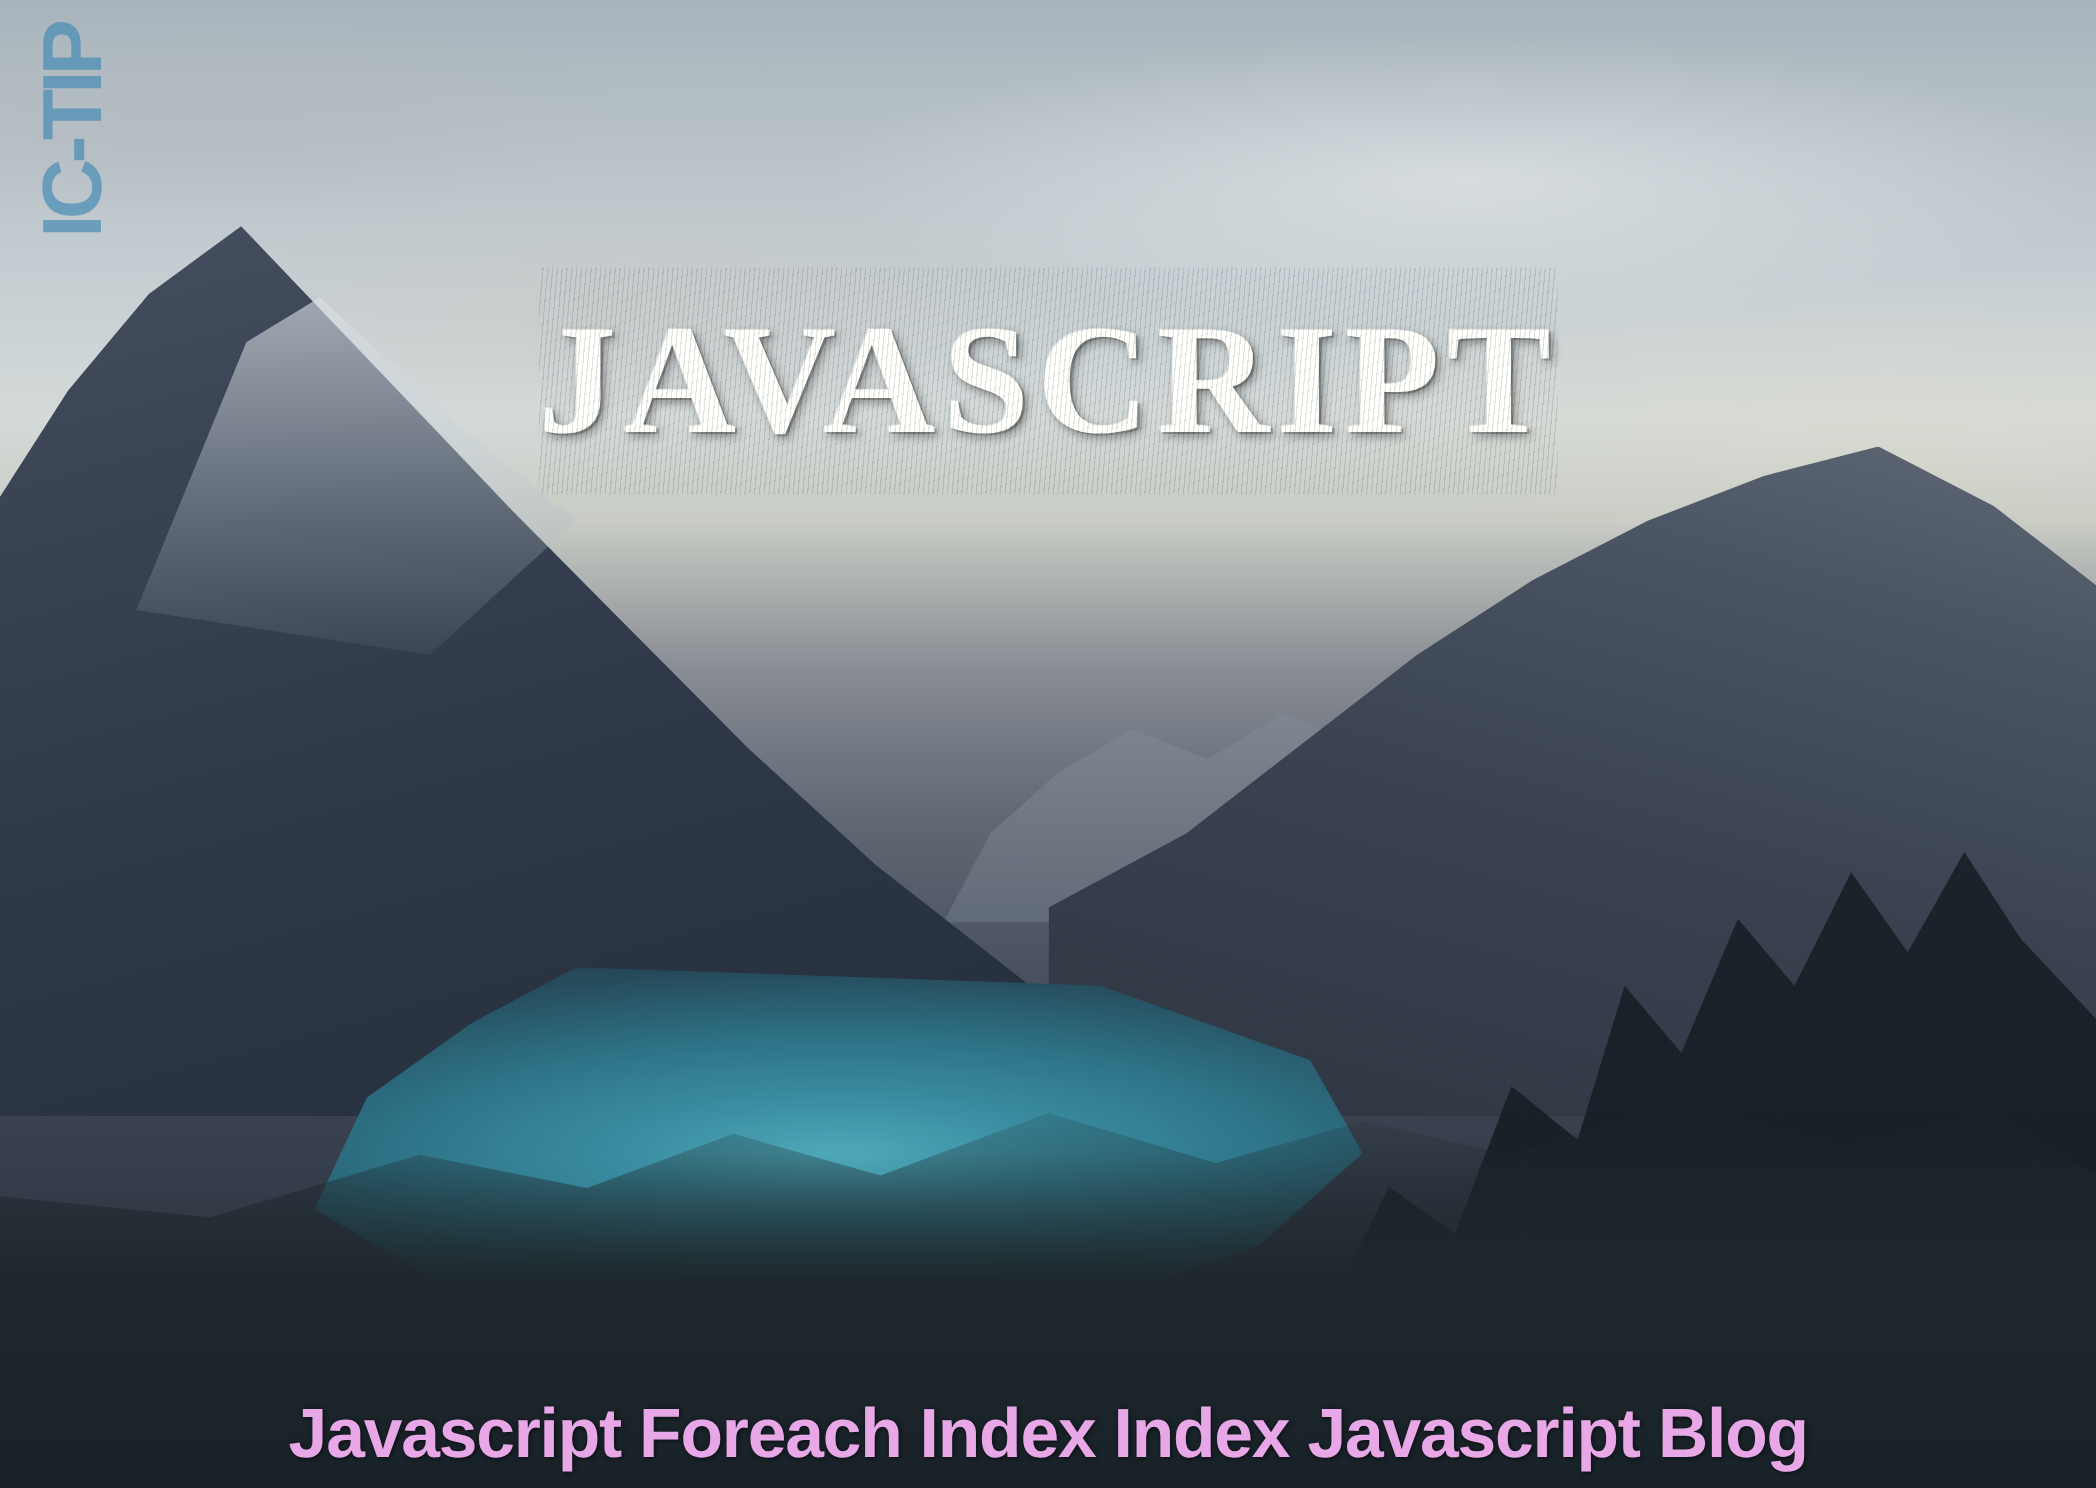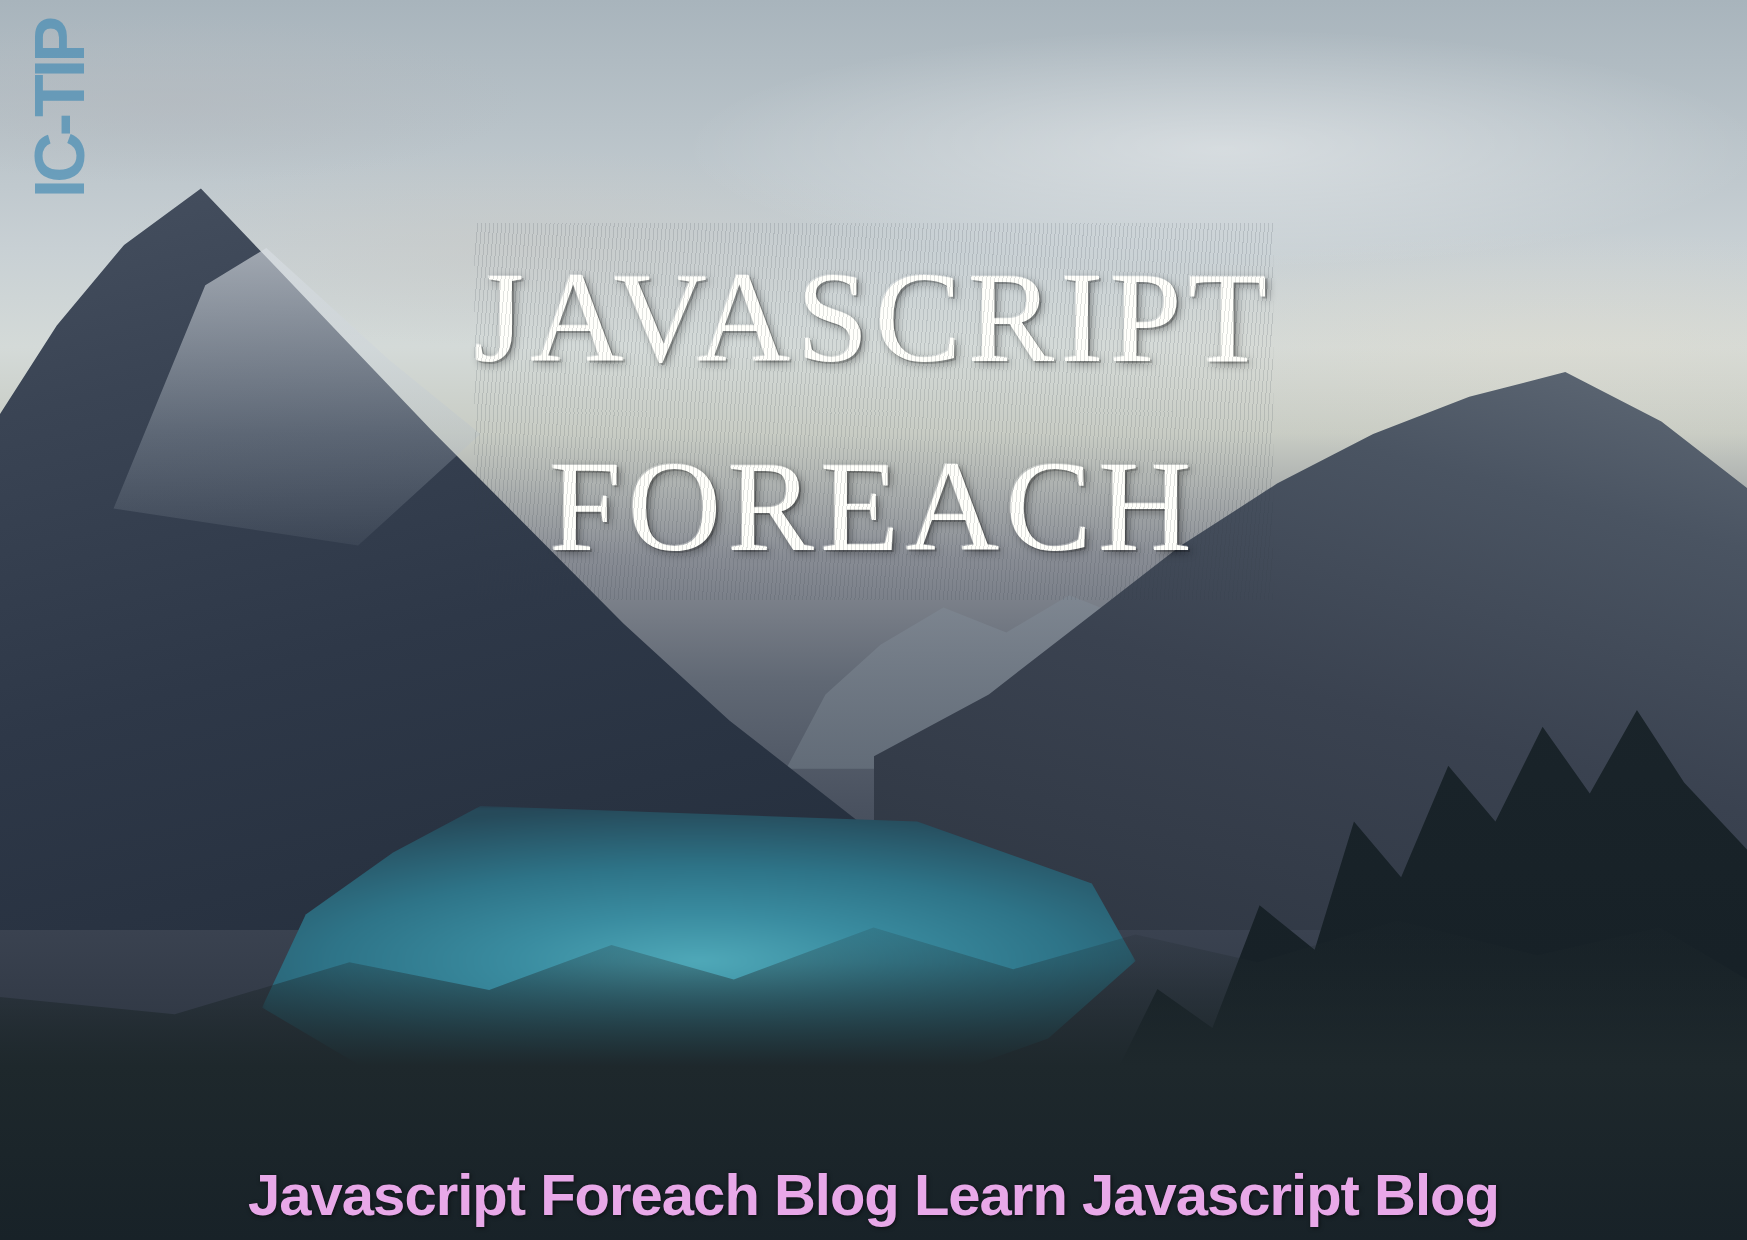--- a/index.html
+++ b/index.html
@@ -248,21 +248,21 @@
     }
 
     .hero-title {
       position: absolute;
       top: 18%;
       left: 50%;
       transform: translateX(-50%);
       text-align: center;
       color: #f5f5f0;
       font-size: 130px;
-      font-weight: 400;
+      font-weight: 700;
       line-height: 1.45;
       letter-spacing: 6px;
       text-transform: uppercase;
       font-family: 'Brush Script MT', 'Segoe Script', cursive;
       text-shadow:
         2px 2px 0 rgba(0,0,0,0.2),
         -1px -1px 0 rgba(255,255,255,0.3),
         3px 3px 8px rgba(0,0,0,0.4);
       white-space: nowrap;
       filter: contrast(1.1);
@@ -313,16 +313,15 @@
   <div class="mountain-right"></div>
   <div class="lake"></div>
   <div class="trees-right"></div>
   <div class="forest-front"></div>
 </div>
 
 <div class="watermark">IC-TIP</div>
 
 <div class="hero-title">
   <span class="line">JAVASCRIPT</span>
-  <span class="line">FOREACH</span>
 </div>
 
-<div class="caption">Javascript Foreach Blog Learn Javascript Blog</div>
+<div class="caption">Javascript Foreach Index Index Javascript Blog</div>
 
 </body></html>

